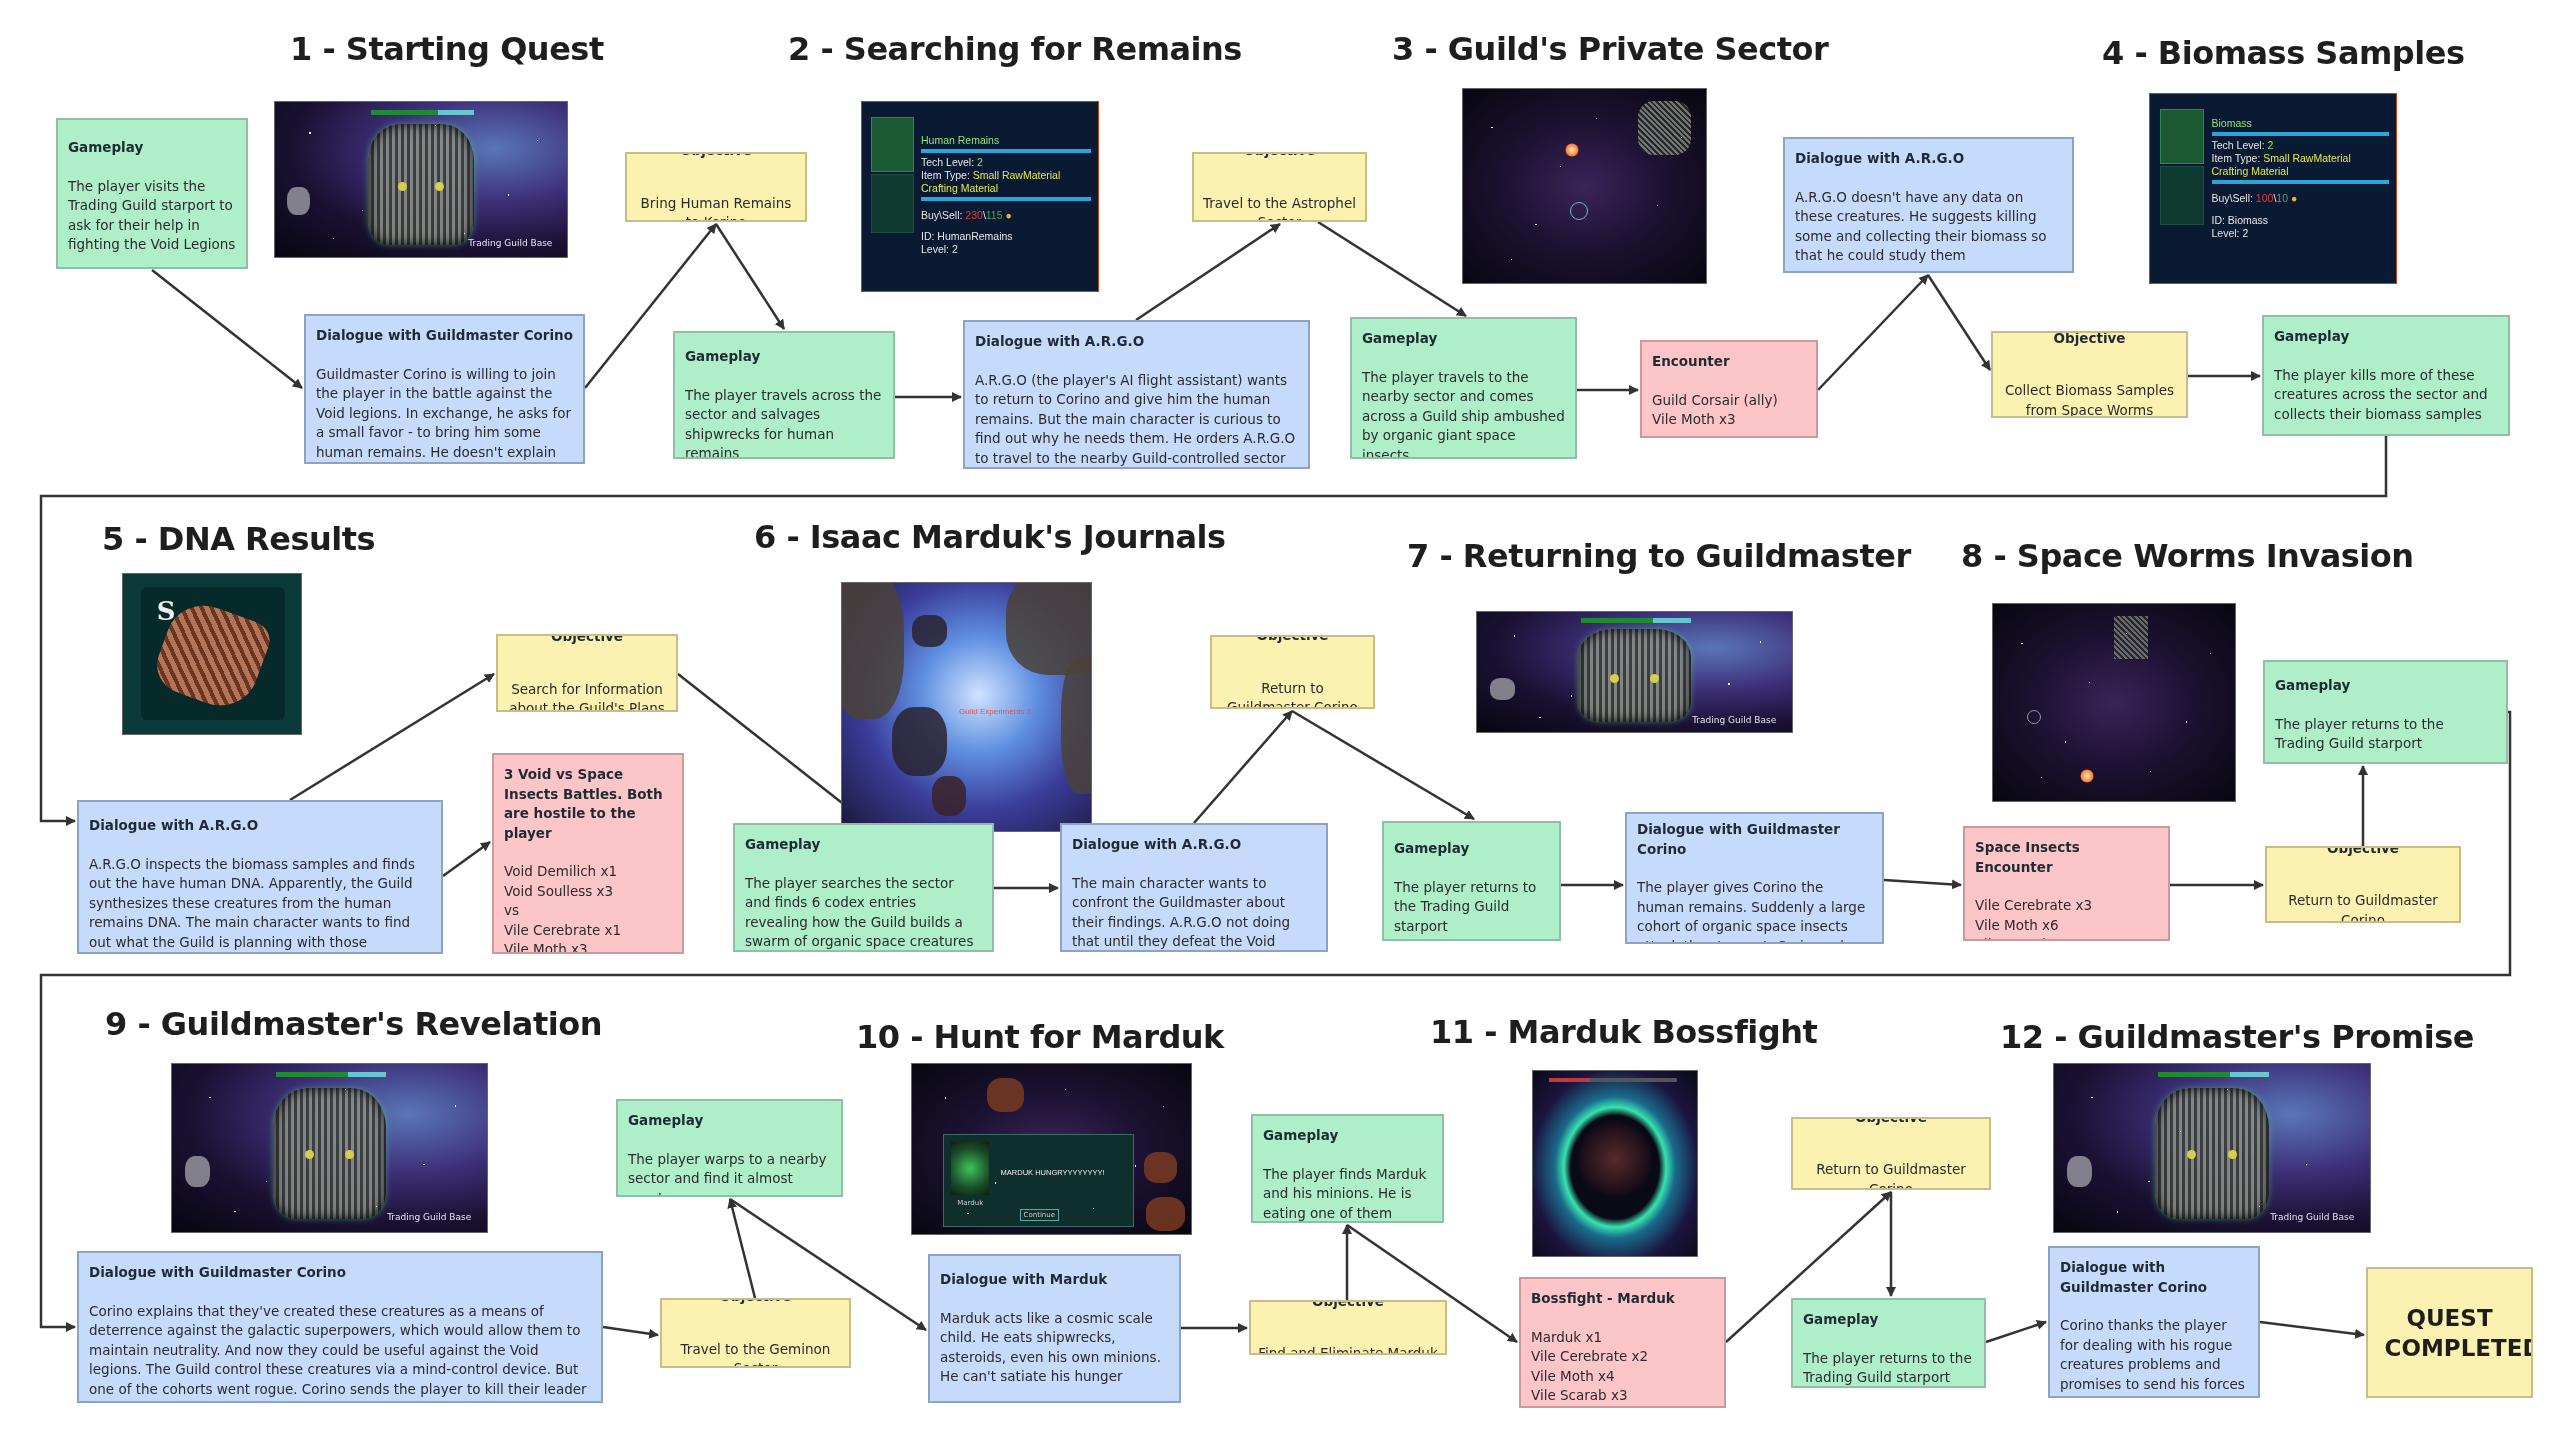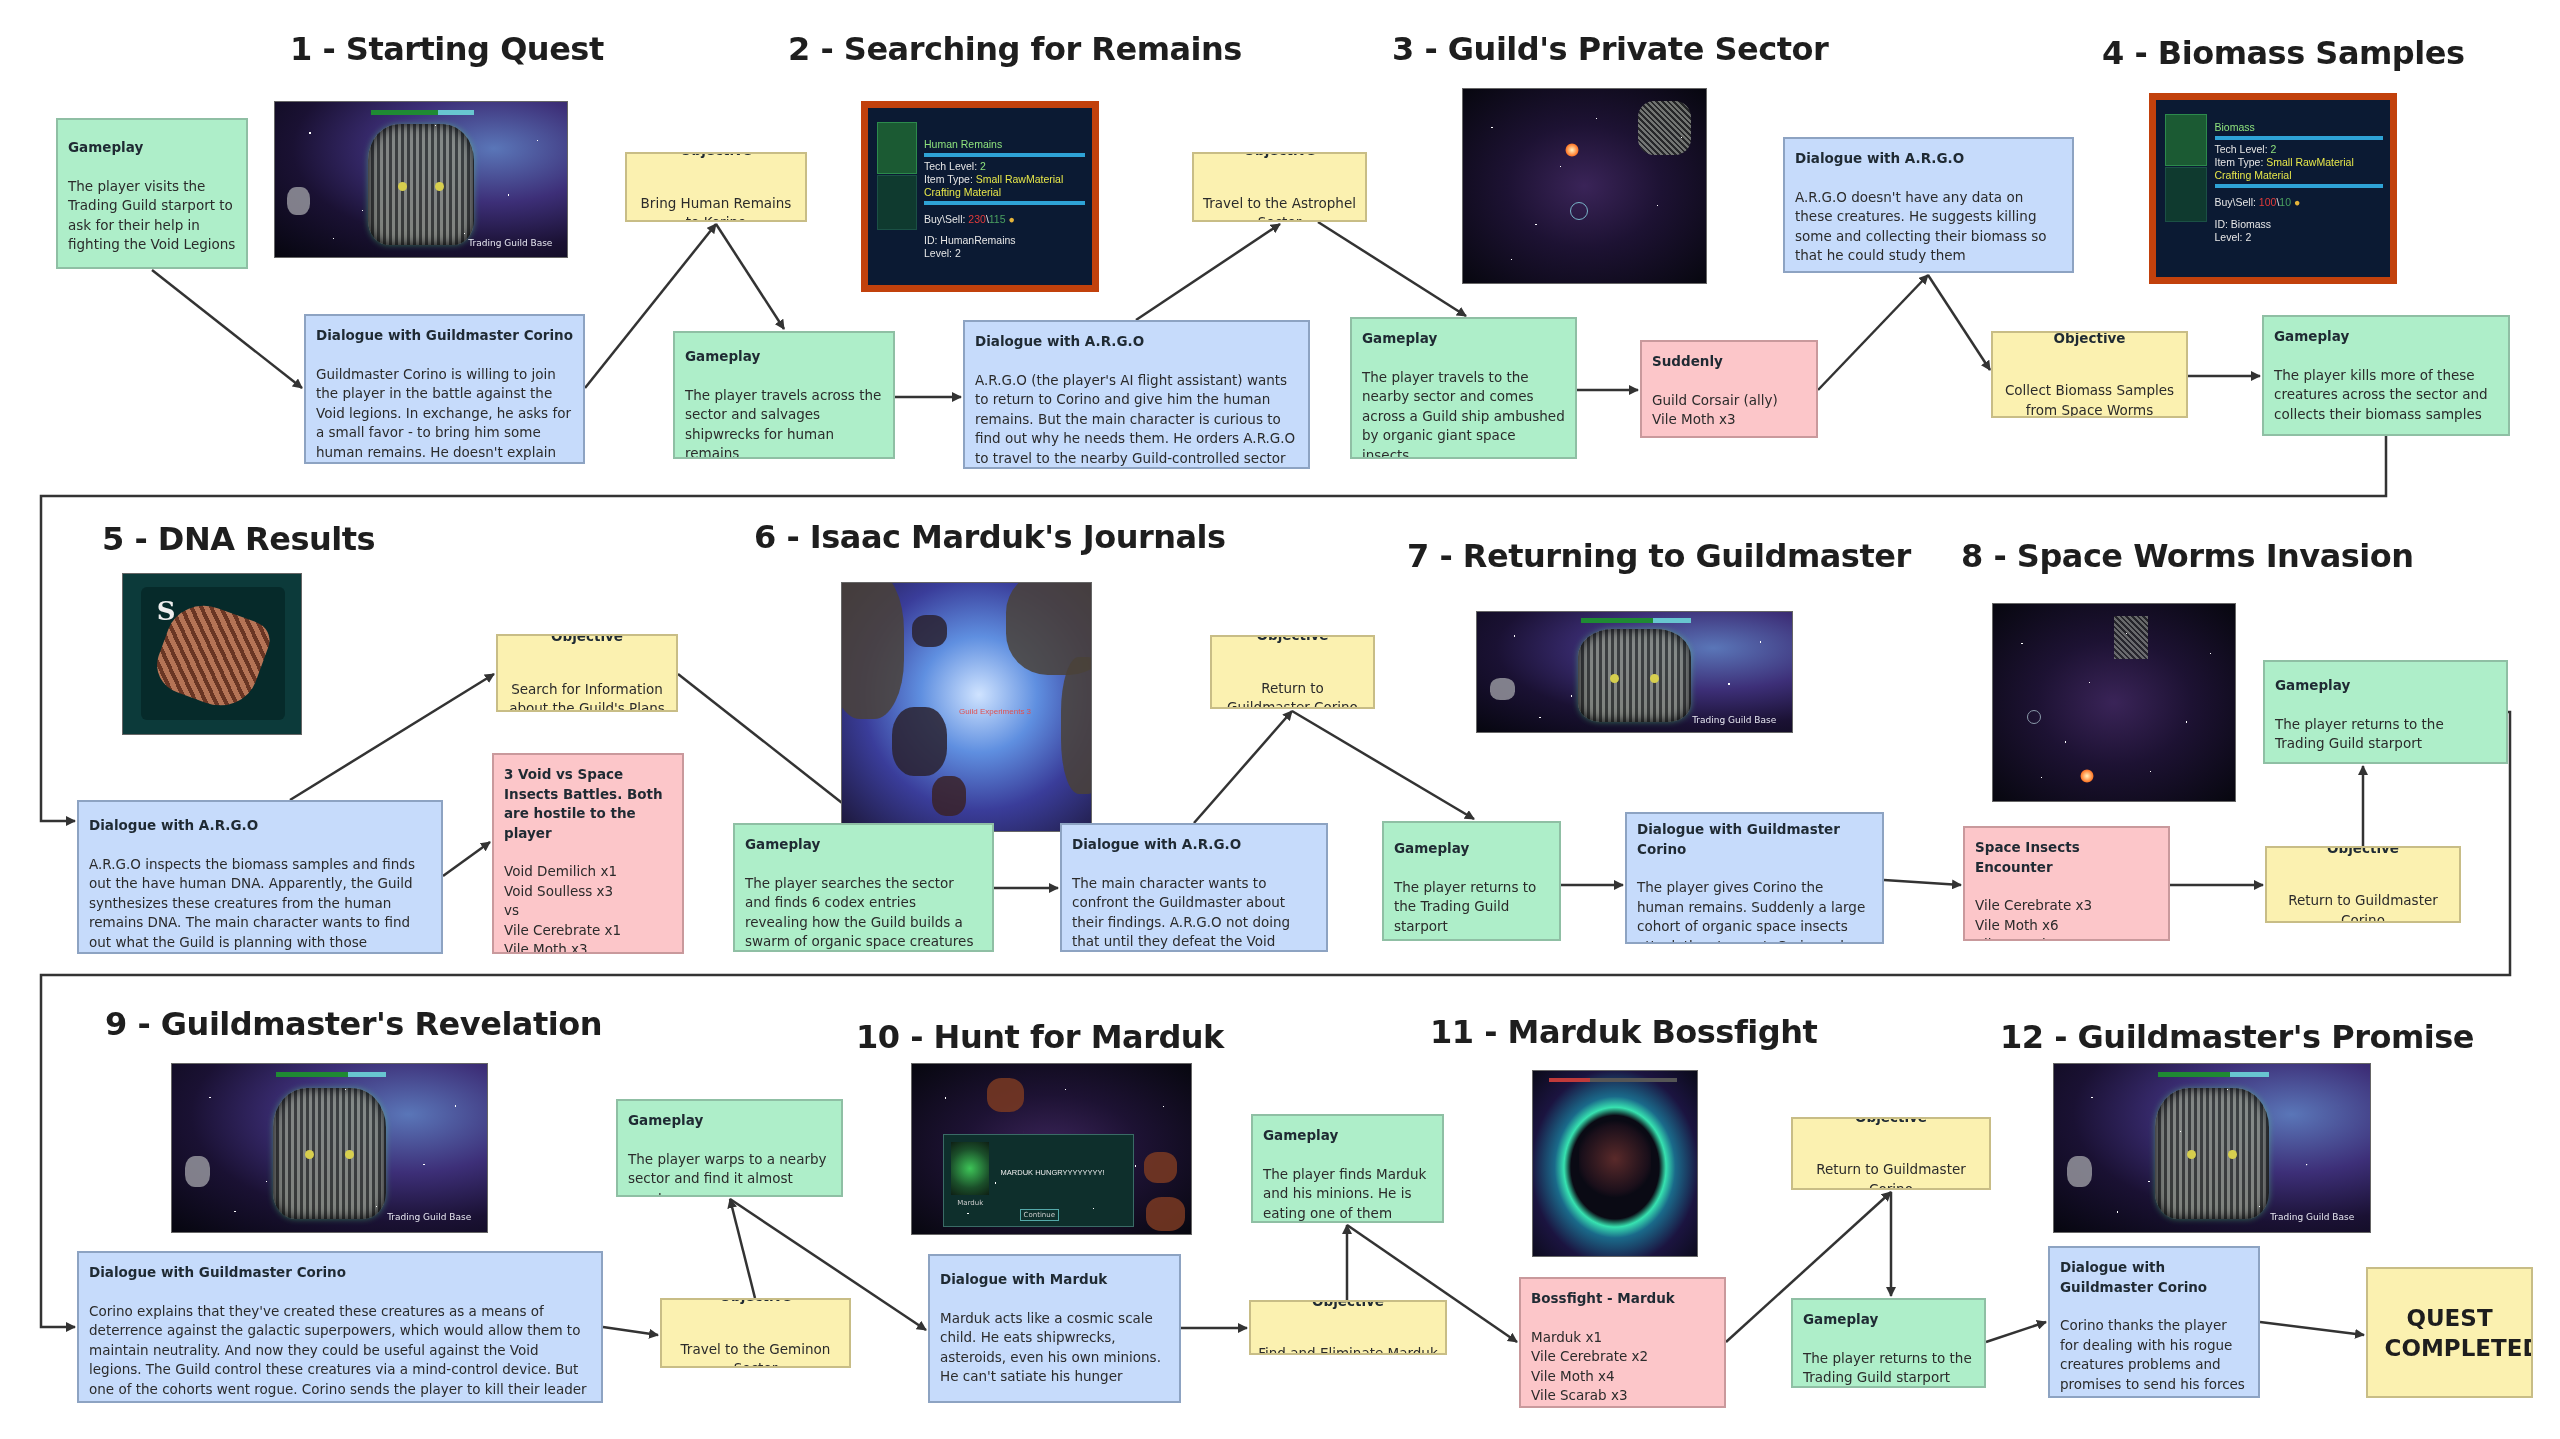--- a/index.html
+++ b/index.html
@@ -29,21 +29,21 @@
       radial-gradient(1.5px 1.5px at 20% 88%, #fff 50%, transparent 51%),
       radial-gradient(1px 1px at 65% 85%, #fff 50%, transparent 51%); }
   .station { position:absolute; left:32%; top:14%; width:36%; height:78%; border-radius:30% 30% 20% 20%;
       background:repeating-linear-gradient(90deg,#8a8f86 0 3px,#3b3f3a 3px 6px), #555;
       box-shadow: inset 0 0 12px #000, 0 0 6px rgba(90,220,130,.5); opacity:.9; }
   .station::before,.station::after { content:""; position:absolute; width:9px; height:9px; border-radius:50%; background:#e8e04a; top:48%; }
   .station::before { left:28%; } .station::after { right:28%; }
   .hpbar { position:absolute; left:33%; top:5%; width:35%; height:5px; background:linear-gradient(90deg,#1f8a33 0 65%, #68c6d0 65% 100%); }
   .shot-label { position:absolute; right:5%; bottom:6%; color:#e6e6f0; font-size:9px; font-family:"DejaVu Sans", sans-serif; }
   .small-ship { position:absolute; left:4%; top:55%; width:8%; height:18%; background:#9c9ca4; border-radius:40%; opacity:.8; }
-  .tooltip { background:#0b1a33; border:7px solid #c2410c; color:#e6e6e6; font-family:"Liberation Sans", sans-serif; }
+  .tooltip { background:#0b1a33; border:1px solid #c2410c; color:#e6e6e6; font-family:"Liberation Sans", sans-serif; }
   .tooltip .slot { position:absolute; left:4%; top:8%; width:17%; height:28%; background:#1b5a33; border:1px solid #2c8a4c; }
   .tooltip .slot2 { position:absolute; left:4%; top:38%; width:17%; height:30%; background:#0f3a2f; border:1px solid #1b5045; }
   .tooltip .tt { position:absolute; left:25%; top:17%; right:3%; font-size:10.5px; line-height:13px; }
   .tooltip .line { height:4px; background:#2ea3d6; margin:2px 0 3px; }
   .tt .g { color:#8fe37d; } .tt .y { color:#e6e64a; } .tt .r { color:#e03a3a; } .tt .gr { color:#4aa060; }
   .dna { background:#0c3a3a; }
   .dna .inner { position:absolute; inset:8% 9% 9% 10%; background:#062a2a; border-radius:6px; }
   .dna .bones { position:absolute; left:22%; top:22%; width:56%; height:58%; border-radius:40% 20% 40% 30%;
       background:repeating-linear-gradient(45deg,#b57456 0 5px,#6a3624 5px 9px); transform:rotate(20deg); }
   .dna .s { position:absolute; left:19%; top:14%; color:#eee; font-weight:bold; font-size:26px; font-family:"DejaVu Serif", serif; }
@@ -247,21 +247,21 @@
 </div>
 <div class="box yellow obj" style="left:1192px;top:152px;width:175px;height:70px;">
   <span class="hd">Objective</span>
   <span class="bd">Travel to the Astrophel Sector</span>
 </div>
 <div class="box green" style="left:1350px;top:317px;width:227px;height:142px;">
   <span class="hd">Gameplay</span>
   <span class="bd">The player travels to the nearby sector and comes across a Guild ship ambushed by organic giant space insects</span>
 </div>
 <div class="box red" style="left:1640px;top:340px;width:178px;height:98px;">
-  <span class="hd">Suddenly</span>
+  <span class="hd">Encounter</span>
   <span class="bd">Guild Corsair (ally)
 Vile Moth x3</span>
 </div>
 <div class="box blue" style="left:1783px;top:137px;width:291px;height:136px;">
   <span class="hd">Dialogue with A.R.G.O</span>
   <span class="bd">A.R.G.O doesn't have any data on these creatures. He suggests killing some and collecting their biomass so that he could study them</span>
 </div>
 <div class="box yellow obj" style="left:1991px;top:331px;width:197px;height:87px;">
   <span class="hd">Objective</span>
   <span class="bd">Collect Biomass Samples from Space Worms</span>

